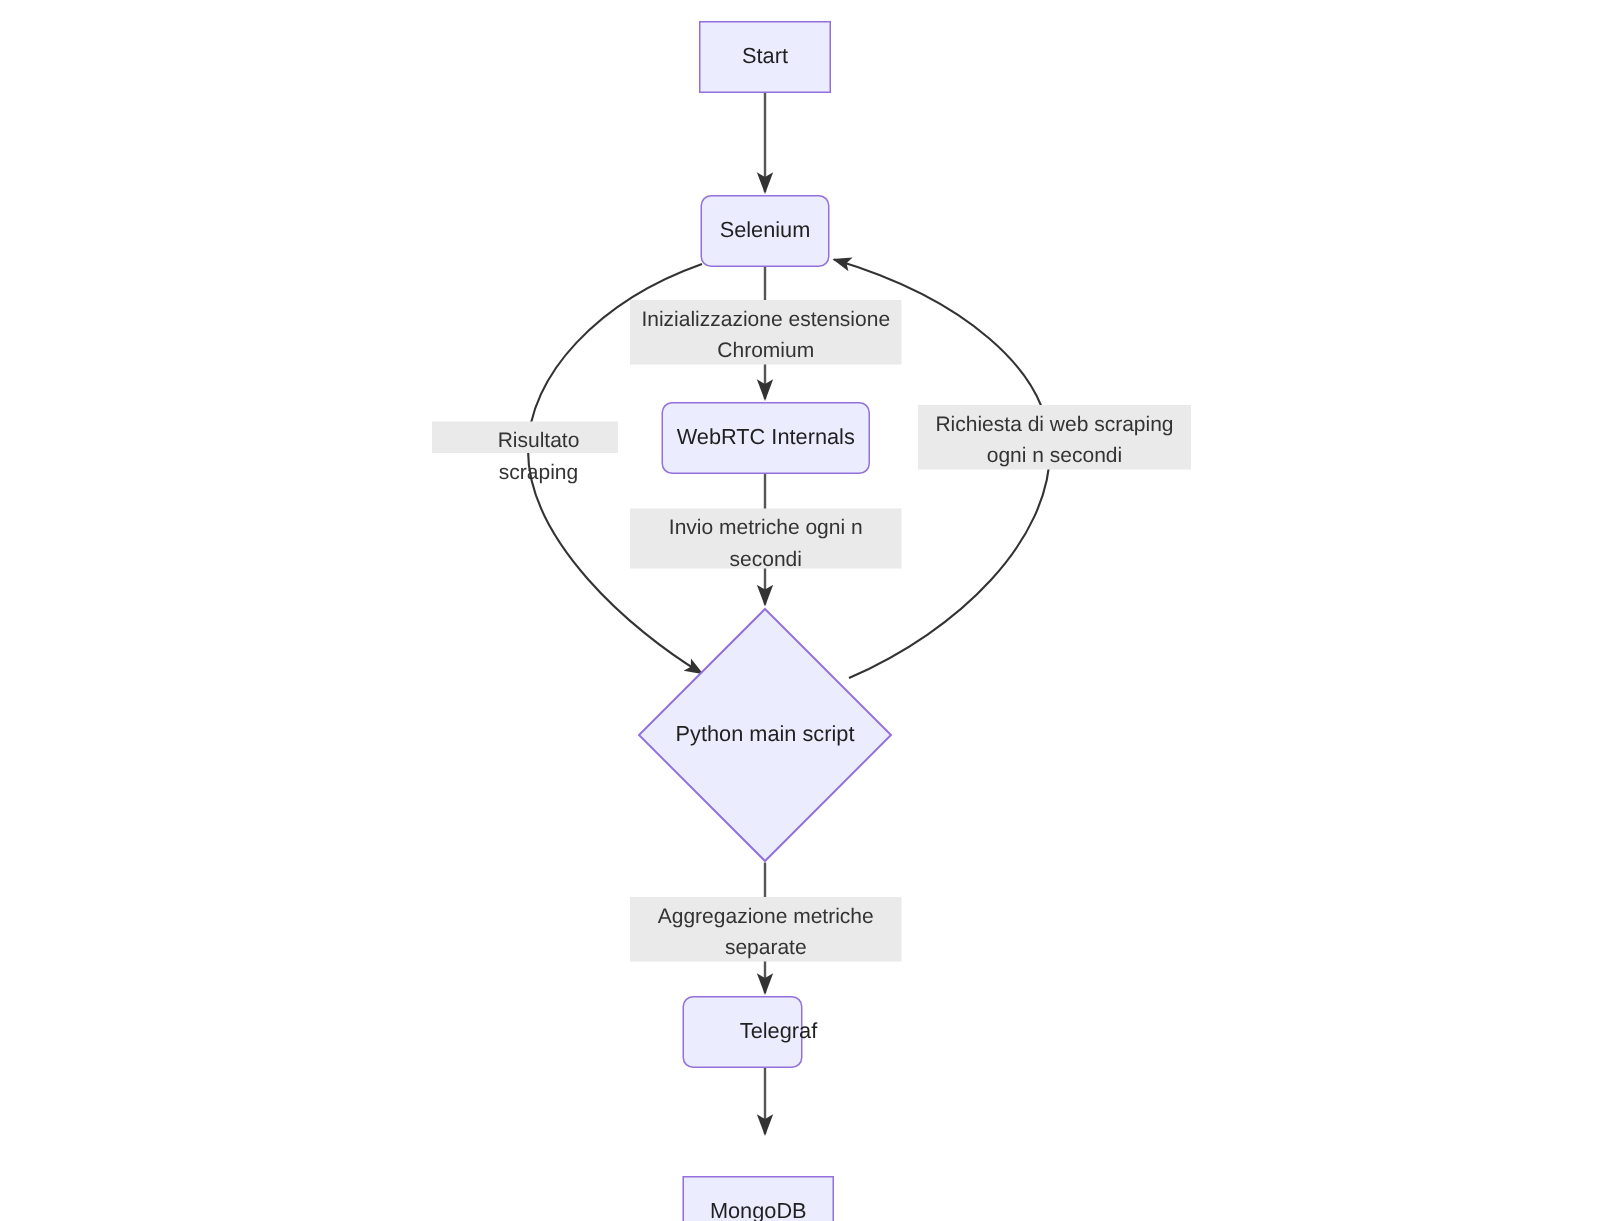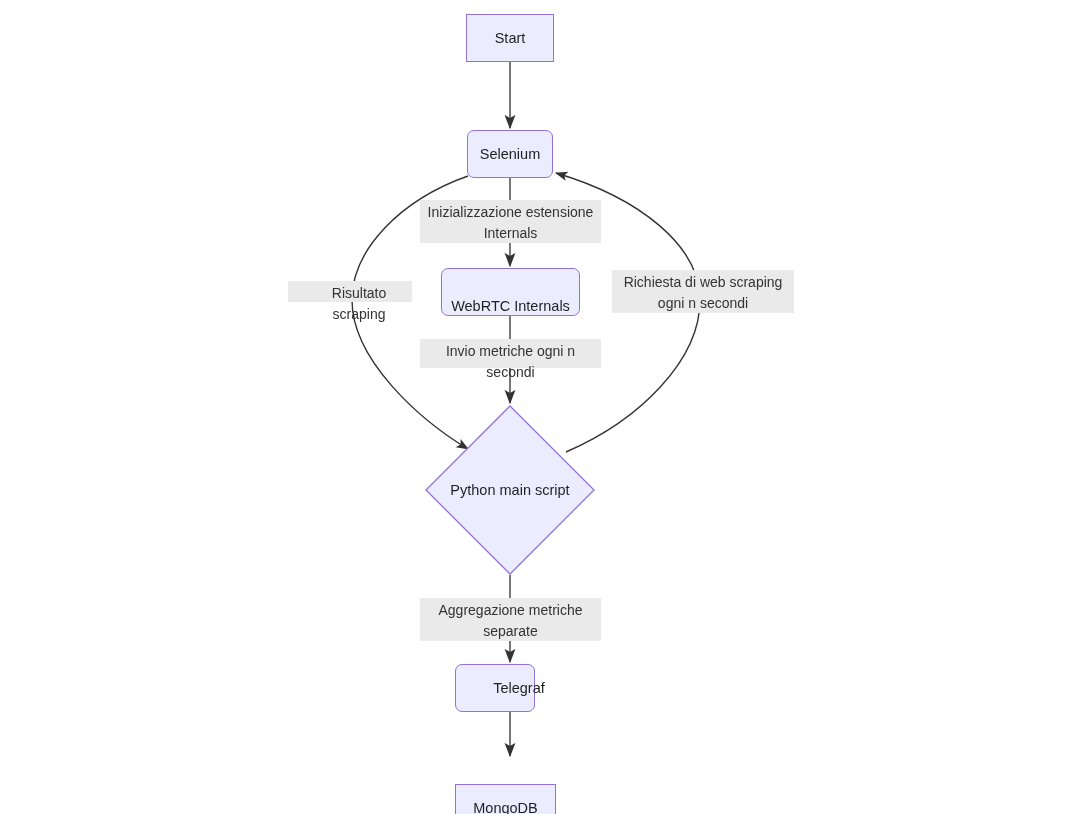--- a/index.html
+++ b/index.html
@@ -113,44 +113,44 @@
   </svg>
 
   <div class="node rounded" style="left:467px; top:130px; width:86px; height:48px;">
     <span class="node-label">Selenium</span>
   </div>
 
   <div class="node" style="left:466px; top:14px; width:88px; height:48px;">
     <span class="node-label">Start</span>
   </div>
 
-  <div class="node rounded" style="left:441px; top:268px; width:139px; height:48px;align-items:flex-end;">
+  <div class="node rounded" style="left:441px; top:268px; width:139px; height:48px;">
     <span class="node-label">WebRTC Internals</span>
   </div>
 
   <div class="diamond-wrap" style="left:425px; top:405px; width:170px; height:170px;">
     <svg class="diamond-shape" viewBox="0 0 170 170" xmlns="http://www.w3.org/2000/svg">
       <polygon points="85,1 169,85 85,169 1,85" fill="#ECECFF" stroke="#9370DB" stroke-width="1.3"></polygon>
     </svg>
     <div class="diamond-text">Python main script</div>
   </div>
 
   <div class="node rounded" style="left:455px; top:664px; width:80px; height:48px;padding-left:48px;">
     <span class="node-label">Telegraf</span>
   </div>
 
   <div class="node" style="left:455px; top:784px; width:101px; height:48px;">
     <span class="node-label">MongoDB</span>
   </div>
 
 
   <div class="edge-label" style="left:420px; top:200px; width:181px; height:43px;">Inizializzazione estensione
-Internals</div>
+Chromium</div>
 
-  <div class="edge-label" style="left:420px; top:339px; width:181px; height:29px;">Invio metriche ogni n
+  <div class="edge-label" style="left:420px; top:339px; width:181px; height:40px;">Invio metriche ogni n
 secondi</div>
 
   <div class="edge-label" style="left:288px; top:281px; width:124px; height:21px;padding-left:24px;">Risultato scraping</div>
 
   <div class="edge-label" style="left:420px; top:598px; width:181px; height:43px;">Aggregazione metriche
 separate</div>
 
   <div class="edge-label" style="left:612px; top:270px; width:182px; height:43px;">Richiesta di web scraping
 ogni n secondi</div>
 

